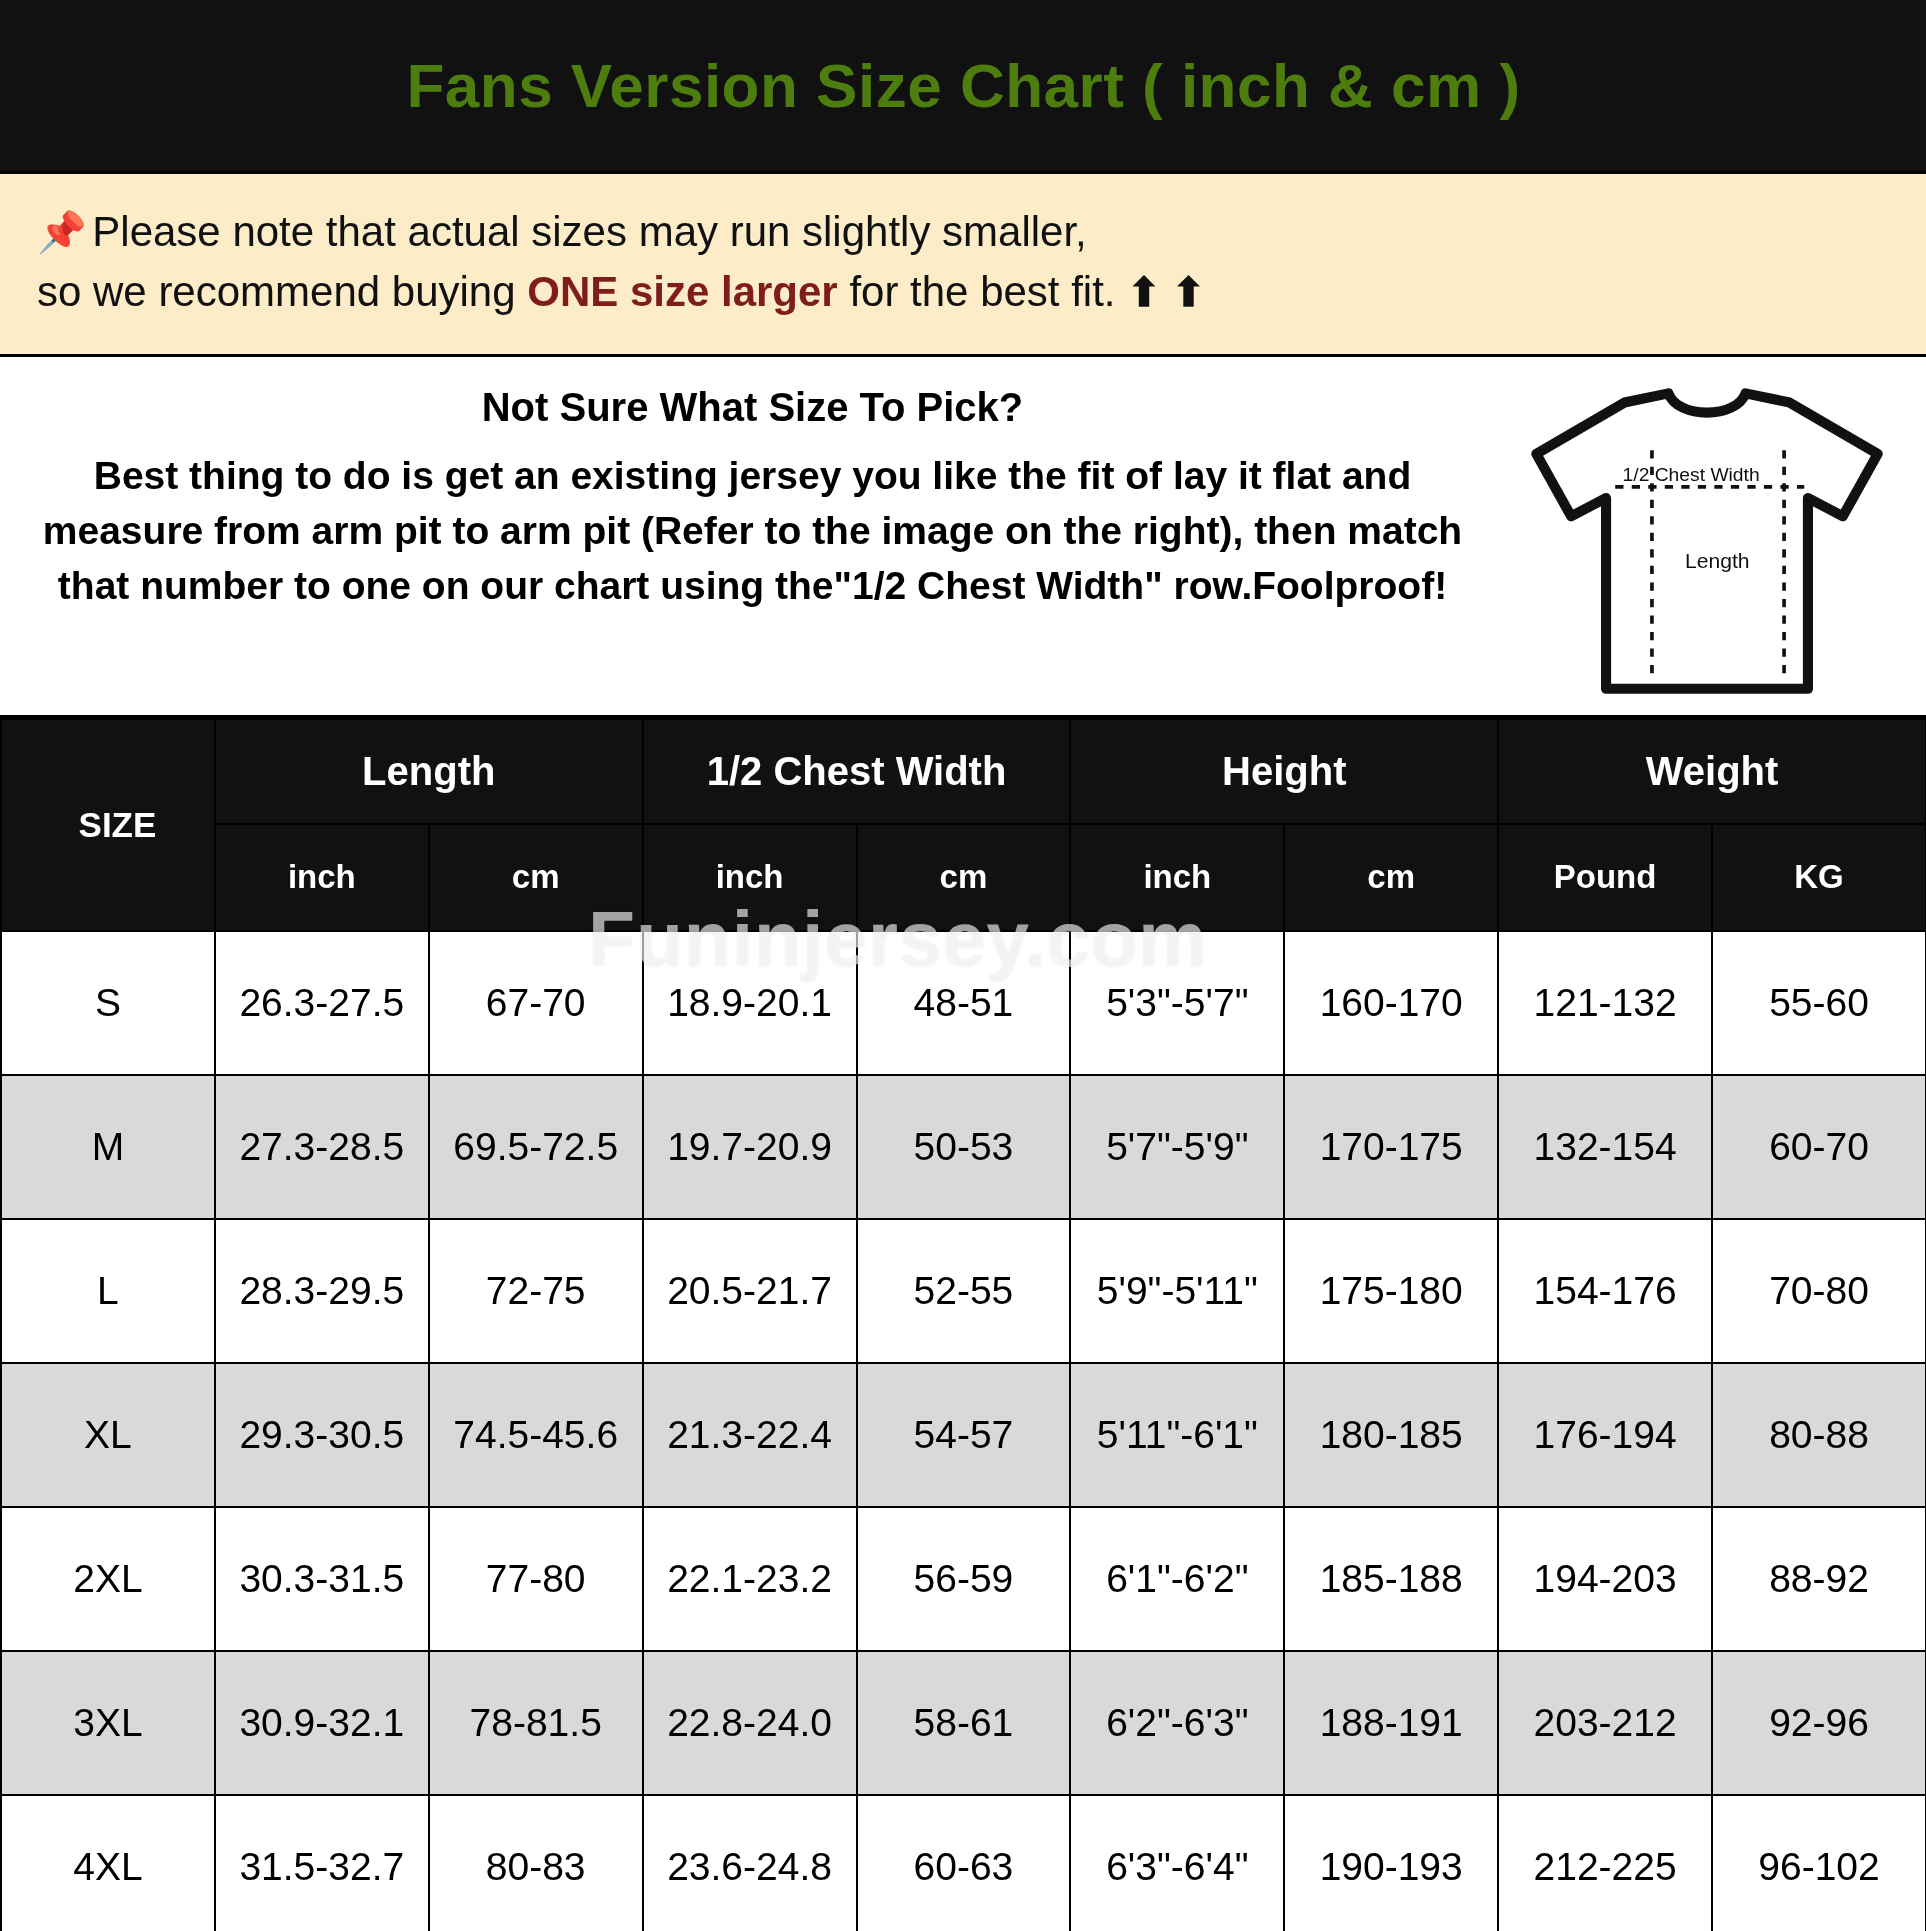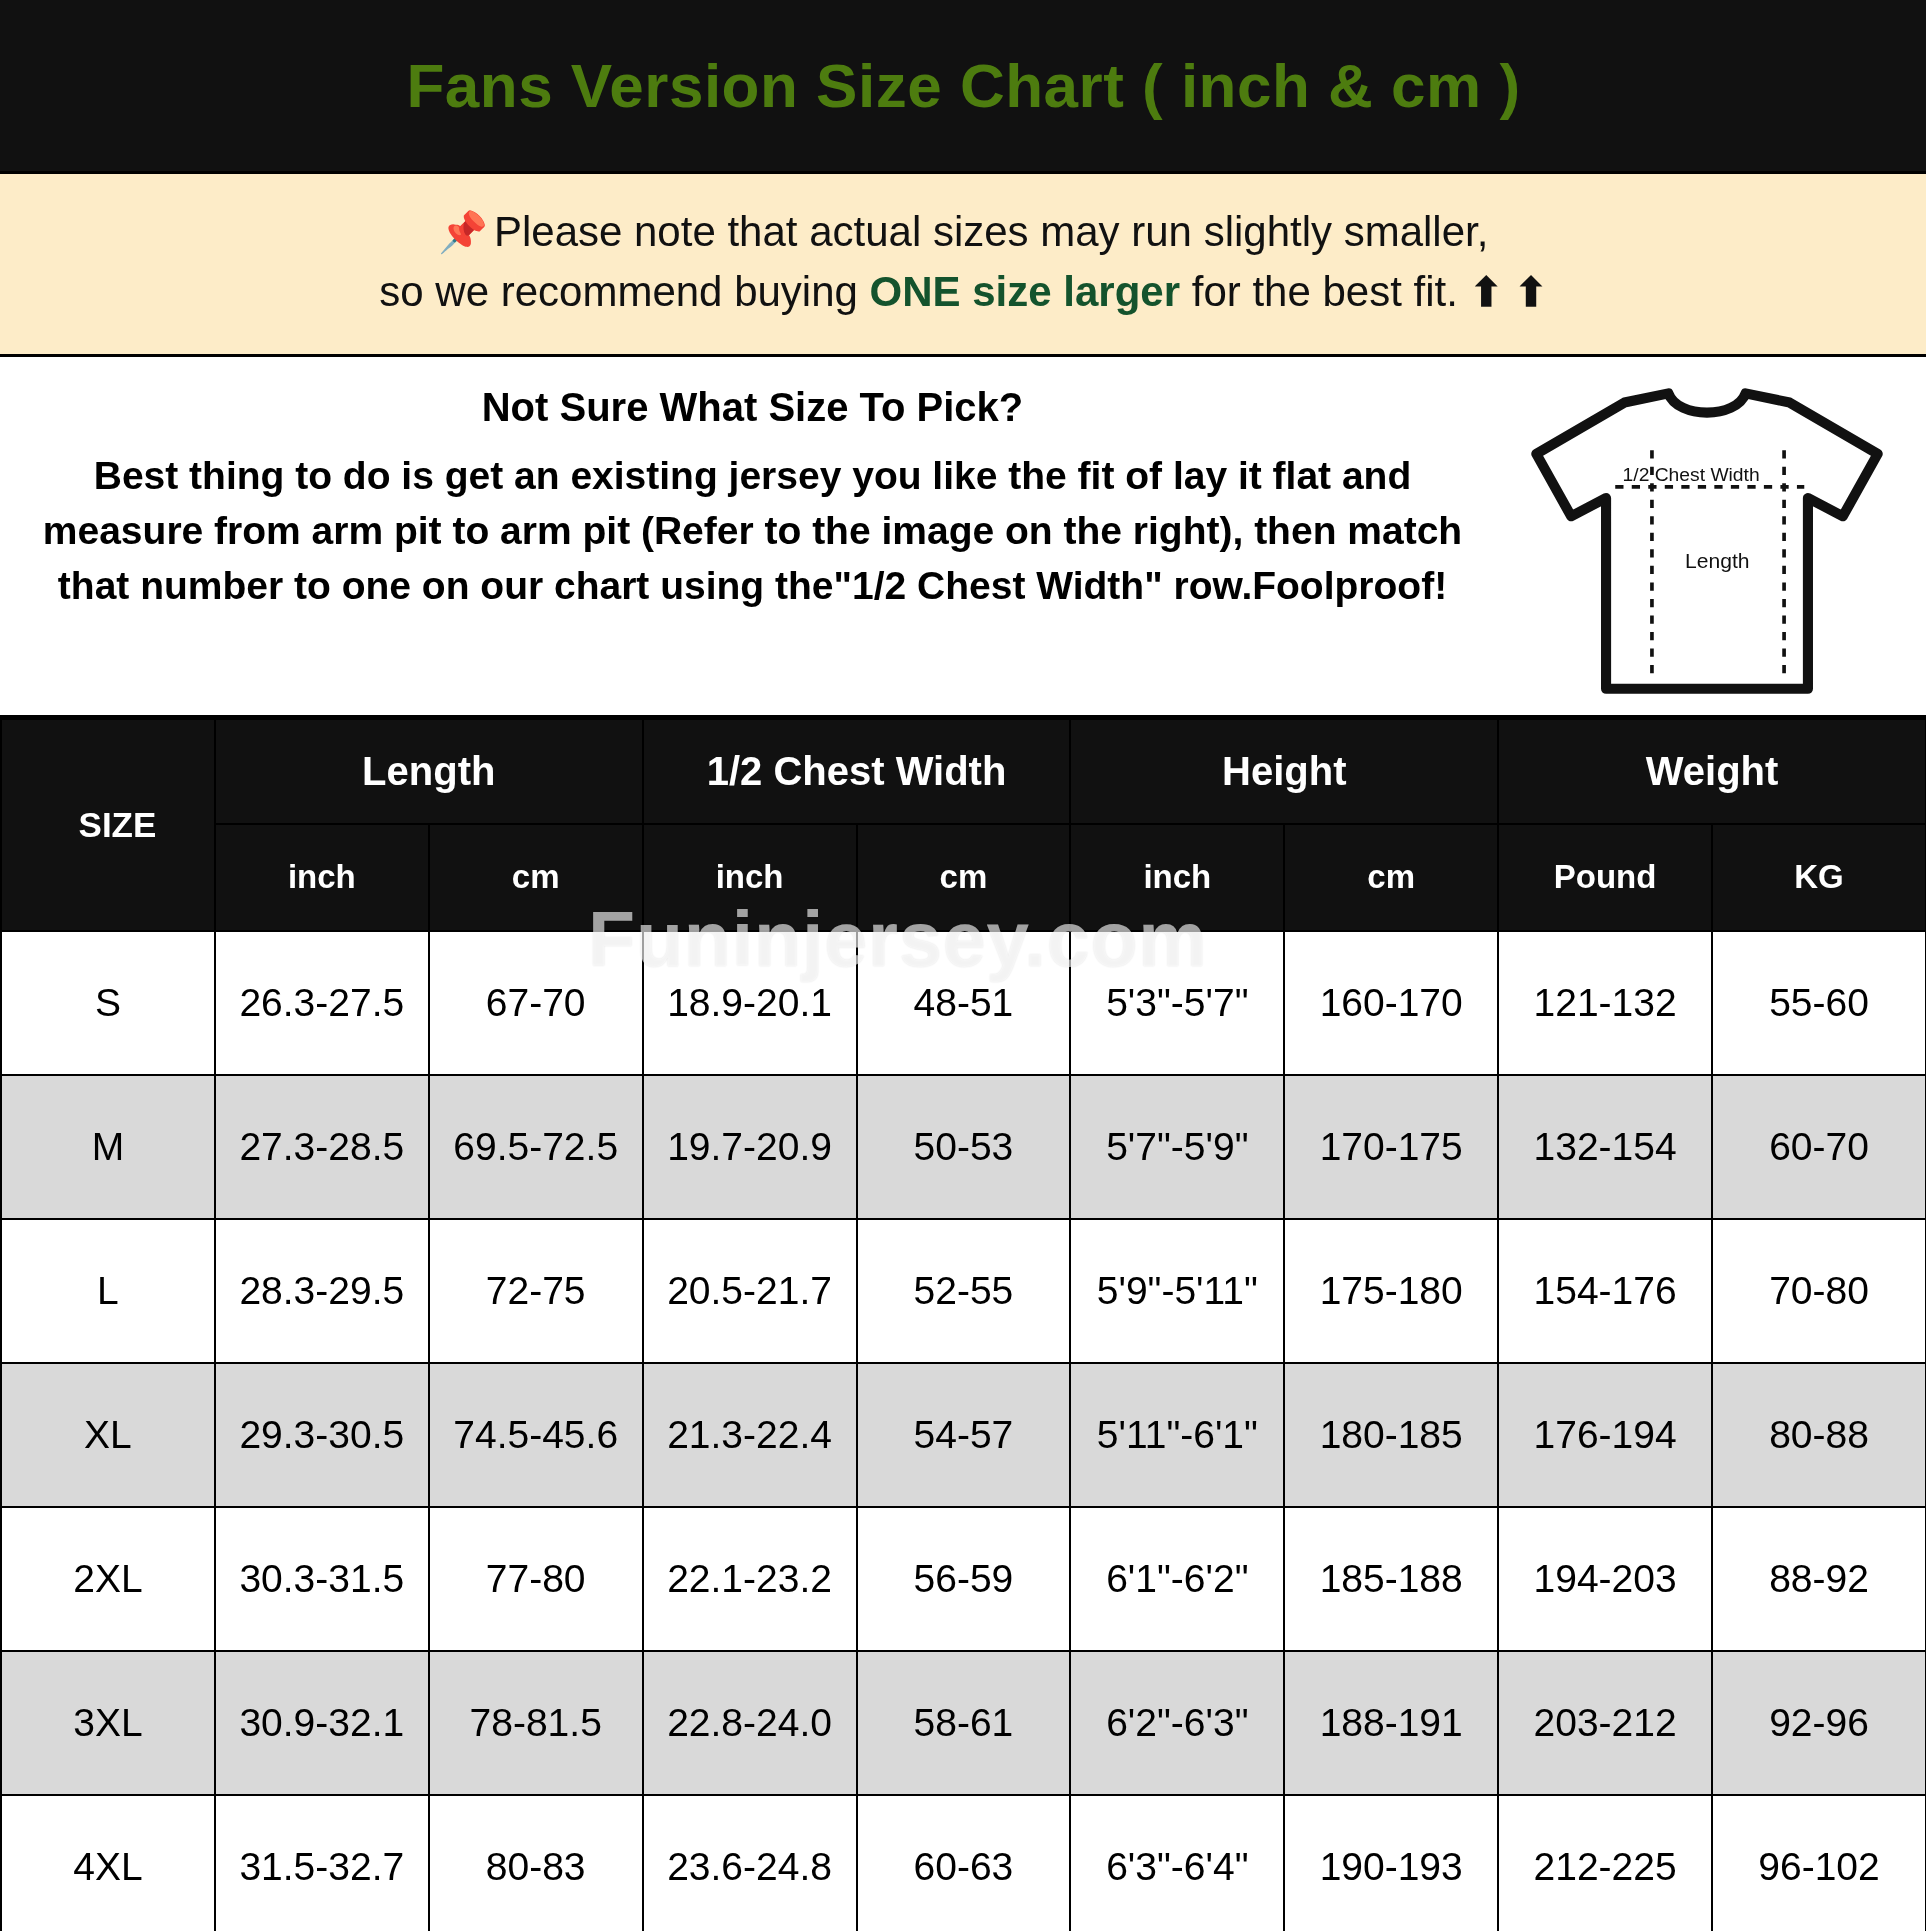--- a/index.html
+++ b/index.html
@@ -32,36 +32,35 @@
     font-size: 62px;
     font-weight: bold;
     letter-spacing: 0.5px;
     text-align: center;
   }
 
   
   .note-bar {
     background: #fdecc8;
     padding: 27.5px 37px 31px 37px;
-    text-align: center;
     border-bottom: 3.7px solid #000;
   }
   .note-line {
     font-size: 42px;
     line-height: 1.45;
     color: #111;
     font-weight: 500;
   }
   .pin {
     color: #e23b1f;
     font-size: 40px;
     margin-right: 5.5px;
   }
   .hl-red {
-    color: #14532d;
+    color: #7f1d1d;
     font-weight: bold;
   }
   .arrow-up {
     font-weight: bold;
     font-size: 40px;
   }
 
   
   .advice-wrap {
     display: flex;

